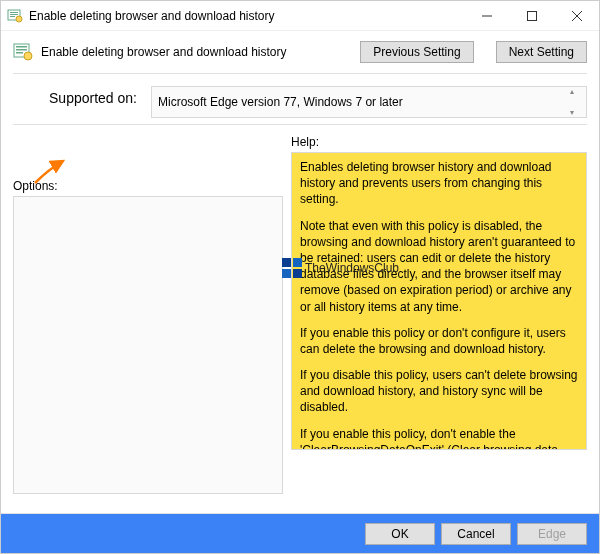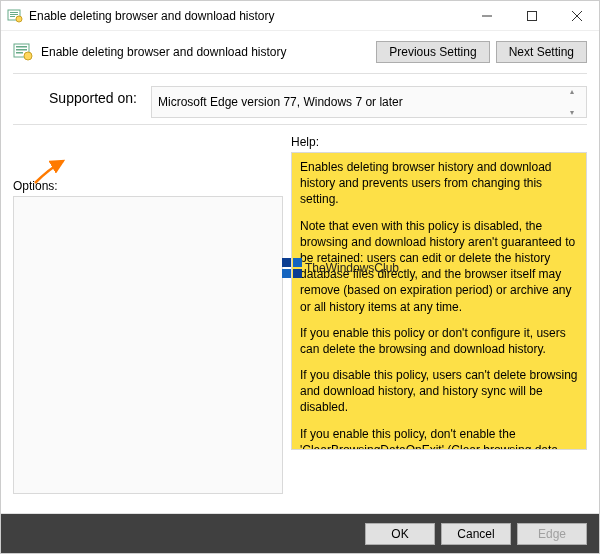--- a/index.html
+++ b/index.html
@@ -6,21 +6,21 @@
     body { font-family: "Segoe UI", Tahoma, sans-serif; font-size: 12px; background: #fff; width: 600px; height: 554px; overflow: hidden; border: 1px solid #ccc; position: relative; }
     .titlebar { height: 30px; display: flex; align-items: center; padding-left: 6px; border-bottom: 1px solid #eee; }
     .titlebar .app-icon { width: 16px; height: 16px; margin-right: 6px; display: inline-flex; align-items: center; }
     .titlebar .title { font-size: 12px; color: #000; }
     .win-controls { margin-left: auto; display: flex; height: 100%; }
     .win-btn { width: 45px; display: flex; align-items: center; justify-content: center; color: #333; font-size: 12px; }
     .content { padding: 10px 12px 0 12px; }
     .header-row { display: flex; align-items: center; margin-bottom: 10px; }
     .header-row .app-icon { width: 20px; height: 20px; margin-right: 8px; }
     .header-title { font-size: 12px; }
-    .header-buttons { margin-left: auto; display: flex; gap: 6px; }
+    .header-buttons { margin-left: auto; display: flex; gap: 22px; }
     .btn { background: #e1e1e1; border: 1px solid #adadad; padding: 3px 12px; font-size: 12px; color: #000; min-width: 86px; text-align: center; cursor: default; }
     .btn.disabled { color: #a0a0a0; }
     .divider { height: 0; border-top: 1px solid #e0e0e0; margin: 6px 0 10px 0; }
     .row1 { display: flex; gap: 8px; }
     .radios { width: 130px; display: flex; flex-direction: column; gap: 8px; padding-top: 2px; padding-left: 4px; }
     .radio-item { display: flex; align-items: center; gap: 6px; cursor: default; }
     .radio-item input { accent-color: #333; }
     .comment-area { flex: 1; }
     .label { font-size: 12px; margin-bottom: 3px; display: block; }
     .textarea { width: 100%; height: 52px; border: 1px solid #d9d9d9; background: #fafafa; resize: none; font-family: inherit; font-size: 12px; padding: 2px 4px; }
@@ -28,21 +28,21 @@
     .supported-label { width: 130px; text-align: right; padding-right: 6px; padding-top: 4px; font-size: 14px; }
     .supported-field { flex: 1; border: 1px solid #d9d9d9; background: #fafafa; padding: 3px 6px; font-size: 12px; height: 32px; display: flex; align-items: center; position: relative; }
     .supported-field .scroll-hint { position: absolute; right: 2px; top: 0; bottom: 0; width: 14px; display: flex; flex-direction: column; justify-content: space-between; color: #888; font-size: 8px; }
     .lower { display: flex; gap: 8px; margin-top: 10px; }
     .col { display: flex; flex-direction: column; }
     .options-col { width: 270px; margin-top: 44px; }
     .help-col { flex: 1; }
     .panel { border: 1px solid #d9d9d9; background: #fde047; height: 298px; padding: 6px 8px; font-size: 12px; overflow-y: scroll; }
     .options-panel { background: #fafafa; }
     .help-panel p { margin-bottom: 10px; line-height: 1.35; }
-    .footer { position: absolute; left: 0; right: 0; bottom: 0; height: 40px; border-top: 1px solid #e0e0e0; background: #404040; display: flex; align-items: center; justify-content: flex-end; padding: 0 12px; gap: 6px; }
+    .footer { position: absolute; left: 0; right: 0; bottom: 0; height: 40px; border-top: 1px solid #e0e0e0; background: #3b82f6; display: flex; align-items: center; justify-content: flex-end; padding: 0 12px; gap: 6px; }
     .footer .btn { min-width: 70px; padding: 3px 14px; }
     .arrow { position: absolute; left: 30px; top: 158px; pointer-events: none; }
     .watermark { position: absolute; left: 280px; top: 256px; display: flex; align-items: center; pointer-events: none; }
     .watermark-text { font-size: 12px; font-weight: 400; color: #222; letter-spacing: 0; }
     .watermark-icon { width: 22px; height: 22px; margin-right: 2px; }
     ::-webkit-scrollbar { width: 16px; }
     ::-webkit-scrollbar-track { background: #f0f0f0; }
     ::-webkit-scrollbar-thumb { background: #c2c2c2; border: 1px solid #f0f0f0; }
     ::-webkit-scrollbar-button { background: #f0f0f0; height: 16px; }
   </style>

